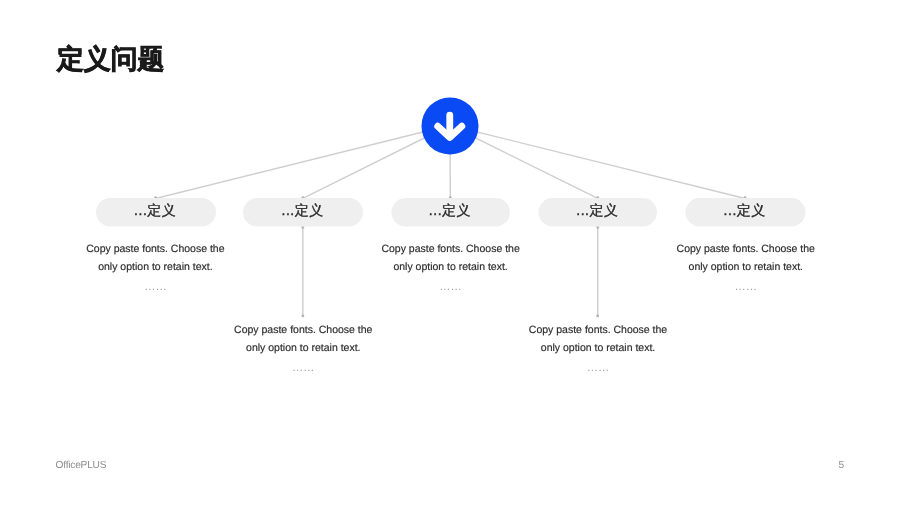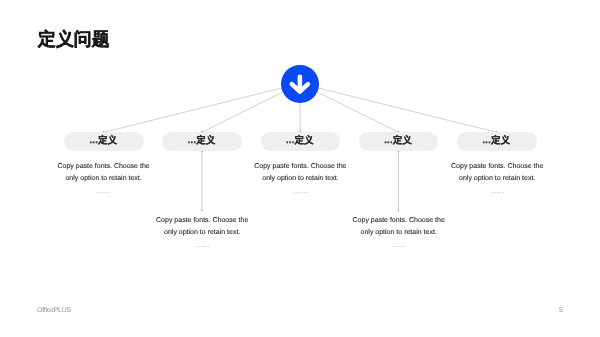--- a/index.html
+++ b/index.html
@@ -6,21 +6,21 @@
   html,body{margin:0;padding:0;}
   body{width:600px;height:337px;background:#fff;overflow:hidden;-webkit-font-smoothing:antialiased;text-rendering:geometricPrecision;
        font-family:"Liberation Sans","DejaVu Sans",sans-serif;}
   .slide{position:relative;width:600px;height:258px;background:#ffffff;transform:translateZ(0);will-change:transform;}
   .title{position:absolute;left:38px;top:30.5px;font-size:17.9px;font-weight:700;color:#1a1a1a;letter-spacing:0px;line-height:1;-webkit-text-stroke:0.42px #1a1a1a;}
   svg.wires{position:absolute;left:0;top:0;width:600px;height:337px;}
   .hub{position:absolute;left:281.4px;top:65.1px;width:37.7px;height:37.7px;border-radius:50%;background:#0a4af5;}
   .hub svg{position:absolute;left:0;top:0;}
   .pill{position:absolute;height:18.3px;width:79.5px;border-radius:9.5px;background:#efefef;
         display:flex;align-items:center;justify-content:center;}
-  .pill span{font-size:9.3px;font-weight:700;color:#2b2b2b;letter-spacing:0.35px;-webkit-text-stroke:0.25px #2b2b2b;position:relative;top:-0.8px;left:-0.3px;}
+  .pill span{font-size:9.3px;font-weight:400;color:#2b2b2b;letter-spacing:0.35px;-webkit-text-stroke:0.25px #2b2b2b;position:relative;top:-0.8px;left:-0.3px;}
   .block{position:absolute;width:160px;text-align:center;}
   .block .ln{font-size:7px;color:#2f2f2f;line-height:11.8px;-webkit-text-stroke:0.12px #2f2f2f;}
   .block .dots{font-size:7.5px;color:#9e9e9e;margin-top:2.5px;line-height:8px;letter-spacing:0px;}
   .footer-left{position:absolute;left:37px;top:307px;font-size:6.8px;color:#8e8e8e;line-height:8px;letter-spacing:-0.15px;}
   .footer-right{position:absolute;left:559px;top:307px;font-size:6.8px;color:#8e8e8e;line-height:8px;}
 </style>
 </head>
 <body>
 
 <div class="slide">

